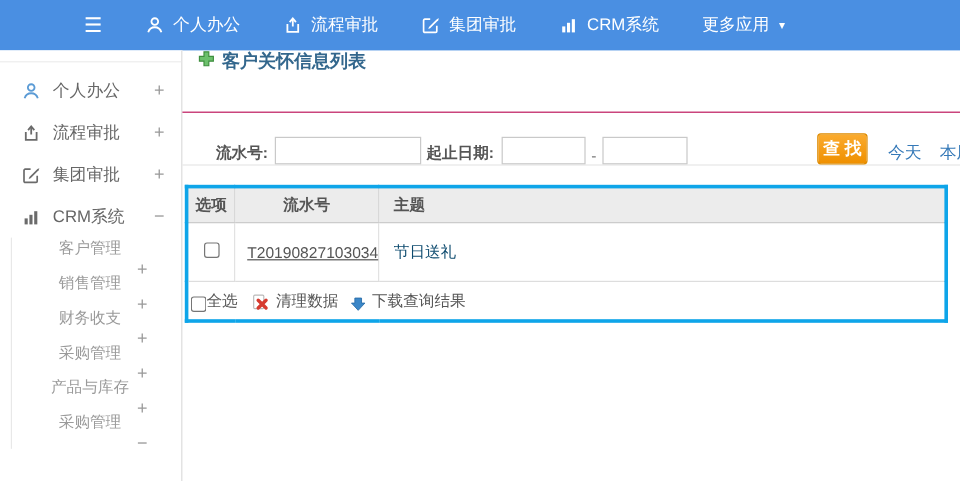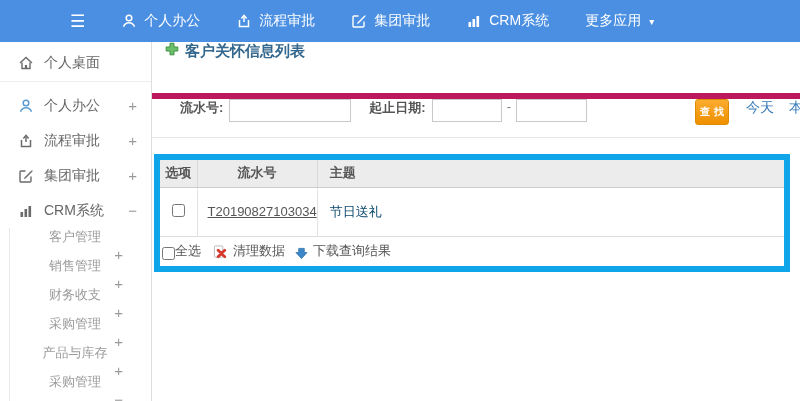--- a/index.html
+++ b/index.html
@@ -33,40 +33,40 @@
   .toggle { margin-left:auto; color:#9a9a9a; font-size:15px; font-weight:400; }
   .submenu { margin-left:9px; border-left:1px solid #e8e8e8; height:176px; }
   .sub-item { height:29px; display:flex; align-items:center;
     padding:0 28px 0 17px; font-size:13px; color:#9a9a9a; cursor:pointer;flex-direction:column; }
 
   
   .title-row { height:51px; display:flex; align-items:flex-start; padding-left:13px; }
   .add-icon { width:14px; height:14px; margin-right:6px; }
   .page-title { font-size:15px; font-weight:bold; color:#33678d; }
 
-  .search-row { height:45px; border-top:6px solid #be185d; border-bottom:1px solid #e6e6e6;
-    display:flex; align-items:flex-start; padding-left:28px; white-space:nowrap; }
+  .search-row { height:45px; border-top:1px solid #be185d; border-bottom:1px solid #e6e6e6;
+    display:flex; align-items:flex-end; padding-left:28px; white-space:nowrap; }
   .f-label { font-size:13px; font-weight:bold; color:#555; }
   .search-row input[type=text] { height:23px; border:1px solid #c9c9c9; background:#fff;
     padding:0 4px; font-size:13px; outline:none; }
   .inp-serial { width:122px; margin-left:6px; }
-  .lbl-date { margin-left:18px; }
+  .lbl-date { margin-left:4px; }
   .inp-date1 { width:70px; margin-left:6px; }
   .dash { color:#777; font-size:13px; margin:0 5px; }
   .inp-date2 { width:71px; }
   .find-btn { margin-left:108px; width:56px; height:26px; border:1px solid #de8b00;
     border-radius:3px; background:linear-gradient(#fbab2e,#ef9000); color:#fff;
-    font-size:10px; font-weight:bold; letter-spacing:4px; cursor:pointer;
+    font-size:14px; font-weight:bold; letter-spacing:4px; cursor:pointer;
     text-indent:4px; }
   .quick-link { font-size:14px; color:#3579b8; text-decoration:none; cursor:pointer; }
   .ql-1 { margin-left:17px; }
   .ql-2 { margin-left:15px; }
 
   
-  .grid { margin:16px 0 0 2px; width:636px; border:6px solid #0ea5e9;
+  .grid { margin:16px 0 0 2px; width:636px; border:3px solid #0ea5e9;
     border-collapse:collapse; font-size:13px; }
   .grid th { background:#ececec; height:30px; font-weight:bold; color:#555;
     border-bottom:1px solid #ccc; border-right:1px solid #d8d8d8; }
   .grid th:last-child { border-right:none; text-align:left; padding-left:12px; }
   .col-opt { width:40px; }
   .col-serial { width:118px; }
   .grid td { height:49px; border-bottom:1px solid #ddd; border-right:1px solid #e2e2e2;
     color:#555; }
   .grid td:last-child { border-right:none; }
   .td-opt { text-align:center; }
@@ -119,28 +119,20 @@
     <div class="nav-item">
       <span>更多应用</span>
       <span class="caret">▾</span>
     </div>
   </div>
 </div>
 
 <div class="shell">
 
   <div class="sidebar">
-    <div class="side-item first">
-      <svg viewBox="0 0 16 16">
-          <path d="M2 8 8 2.5 14 8" fill="none" stroke="currentColor" stroke-width="1.4"></path>
-          <path d="M4 7.4v6.1h8V7.4" fill="none" stroke="currentColor" stroke-width="1.4"></path>
-          <rect x="6.9" y="10" width="2.2" height="3.5" fill="currentColor"></rect>
-        </svg>
-      <span>个人桌面</span>
-    </div>
     <div class="side-sep"></div>
     <div class="side-item active-icon">
       <svg viewBox="0 0 16 16">
           <circle cx="8" cy="5" r="2.8" fill="none" stroke="currentColor" stroke-width="1.5"></circle>
           <path d="M2.5 13.8c1-3 3.1-4.1 5.5-4.1s4.5 1.1 5.5 4.1" fill="none" stroke="currentColor" stroke-width="1.5"></path>
         </svg>
       <span>个人办公</span>
       <span class="toggle">+</span>
     </div>
     <div class="side-item">

